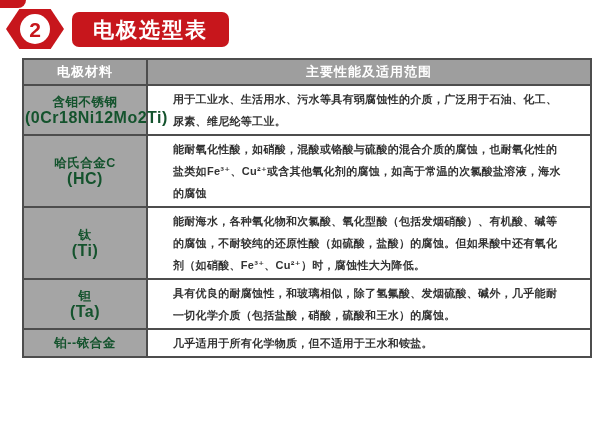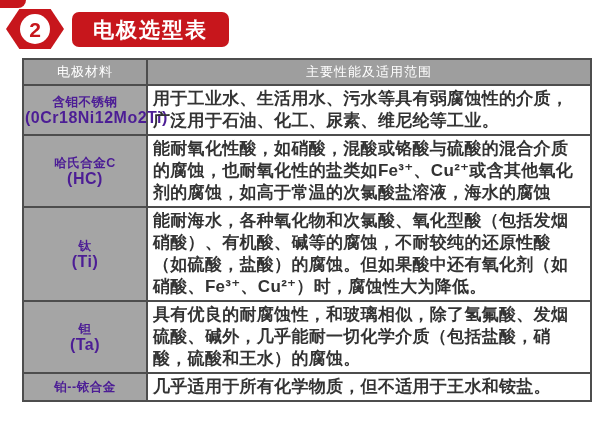--- a/index.html
+++ b/index.html
@@ -55,37 +55,37 @@
   table.sel {
     position: absolute; left: 22px; top: 58px;
     width: 570px;
     border-collapse: collapse;
     table-layout: fixed;
   }
   table.sel th, table.sel td { border: 2px solid #4d4d4d; }
   col.c-mat { width: 124px; }
   th.hdr {
     background: #9e9e9e; color: #ffffff;
-    font-size: 13px; font-weight: normal;
+    font-size: 13px; font-weight: bold;
     height: 26px; text-align: center;
     letter-spacing: 1px;
   }
   td.mat {
-    background: #a5a5a5; color: #4c1d95;
+    background: #a5a5a5; color: #14532d;
     font-size: 12.5px; font-weight: bold;
     text-align: center; vertical-align: middle;
     line-height: 16px; padding: 2px 1px;
     letter-spacing: 0.5px;
   }
   td.mat .code { display: block; font-size: 16px; }
   td.desc {
     background: #ffffff; color: #333333;
-    font-size: 17px; font-weight: 600;
+    font-size: 11px; font-weight: 600;
     line-height: 22px;
-    padding: 2px 5px;
+    padding: 2px 25px;
     vertical-align: middle;
     text-align: left;
     letter-spacing: 0.3px;
   }
   tr.r1 td { height: 45px; }
   tr.r2 td { height: 46px; }
   tr.r3 td { height: 65px; margin-left: 8px; }
   tr.r4 td { height: 70px; }
   tr.r5 td { height: 46px; }
   tr.r6 td { height: 22px; }

